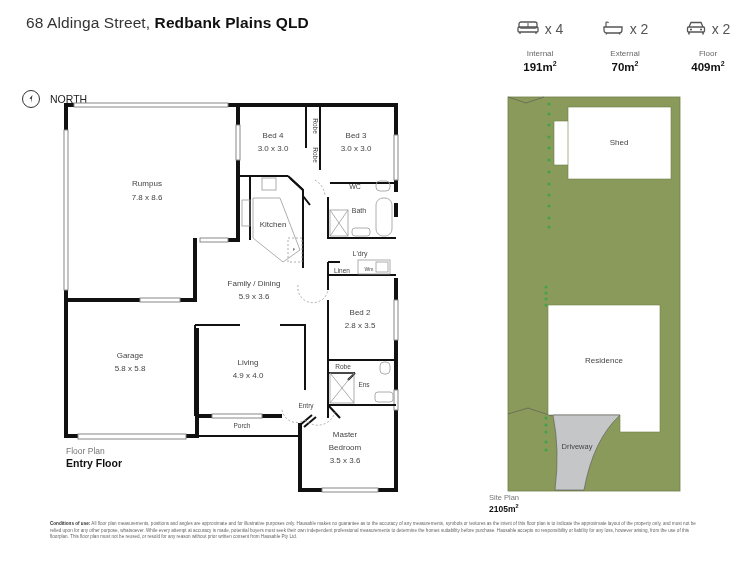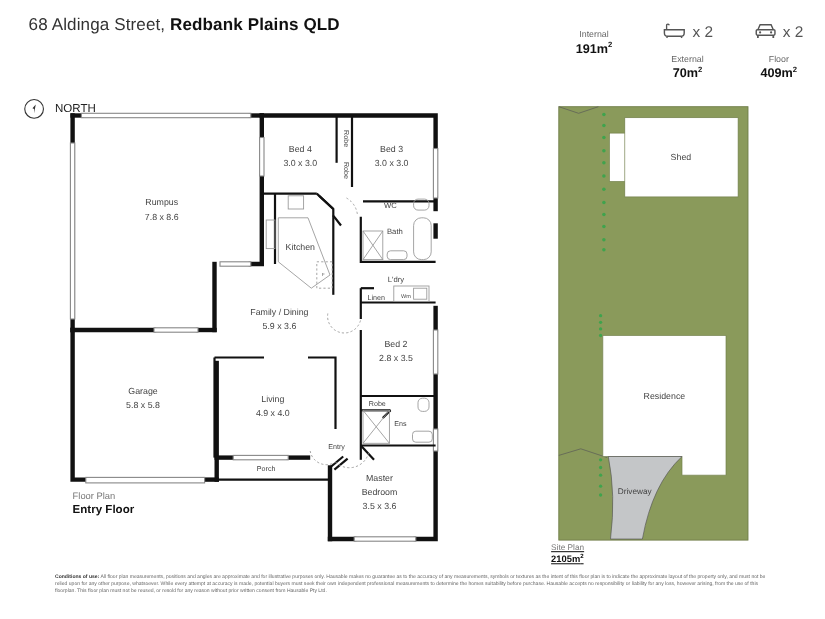--- a/index.html
+++ b/index.html
@@ -12,21 +12,21 @@
   .stat-col{position:absolute;width:80px;text-align:center;}
   .stat-icon-row{display:flex;align-items:center;justify-content:center;gap:6px;font-size:14px;color:#555;height:22px;}
   .stat-label{font-size:8px;color:#666;margin-top:9px;}
   .stat-value{font-size:11.5px;font-weight:700;color:#111;margin-top:2px;}
   .stat-value sup{font-size:7px;}
   svg.plan{position:absolute;left:0;top:0;}
   .plan-text{font-family:"Liberation Sans",sans-serif;fill:#444;}
   .fp-caption{position:absolute;left:66px;top:446px;}
   .fp-caption .l1{font-size:8.5px;color:#777;}
   .fp-caption .l2{font-size:10.5px;font-weight:700;color:#111;margin-top:1px;}
-  .sp-caption{position:absolute;left:501px;top:493px;text-decoration:underline;}
+  .sp-caption{position:absolute;left:489px;top:493px;}
   .sp-caption .l1{font-size:7.5px;color:#777;}
   .sp-caption .l2{font-size:8.5px;font-weight:700;color:#111;margin-top:1px;}
   .sp-caption sup{font-size:5.5px;}
   .disclaimer{position:absolute;left:50px;top:521px;width:655px;font-size:4.6px;line-height:6.6px;color:#666;}
   .disclaimer b{color:#333;}
 </style>
 </head>
 <body>
 
 <div class="title">
@@ -37,20 +37,32 @@
   <span class="north-circle">
     <svg width="10" height="10" viewBox="0 0 10 10">
         <path d="M6.5 1 L3.5 4.5 L5 5 L5 9 L6.5 1Z" fill="#333"></path>
       </svg>
   </span>
   <span>NORTH</span>
 </div>
 
 <div class="stats">
   <div class="stat-col" style="left:0px;">
+    <div class="stat-icon-row">
+      <span>
+        <svg width="22" height="14" viewBox="0 0 22 14">
+            <rect x="2" y="1" width="18" height="6" rx="2" fill="none" stroke="#555" stroke-width="1.3"></rect>
+            <rect x="1" y="6" width="20" height="5" rx="1" fill="none" stroke="#555" stroke-width="1.3"></rect>
+            <line x1="3" y1="11" x2="3" y2="13" stroke="#555" stroke-width="1.3"></line>
+            <line x1="19" y1="11" x2="19" y2="13" stroke="#555" stroke-width="1.3"></line>
+            <line x1="11" y1="2" x2="11" y2="6" stroke="#555" stroke-width="1"></line>
+          </svg>
+      </span>
+      <span>x 4</span>
+    </div>
     <div class="stat-label">Internal</div>
     <div class="stat-value"><span>191m</span><sup>2</sup></div>
   </div>
   <div class="stat-col" style="left:85px;">
     <div class="stat-icon-row">
       <span>
         <svg width="22" height="14" viewBox="0 0 22 14">
             <path d="M2 6 H20 V9 Q20 12 17 12 H5 Q2 12 2 9 Z" fill="none" stroke="#555" stroke-width="1.3"></path>
             <path d="M4 6 V2 Q4 1 5 1 Q6 1 6.5 2" fill="none" stroke="#555" stroke-width="1.2"></path>
             <line x1="5" y1="12" x2="4" y2="13.5" stroke="#555" stroke-width="1.2"></line>

